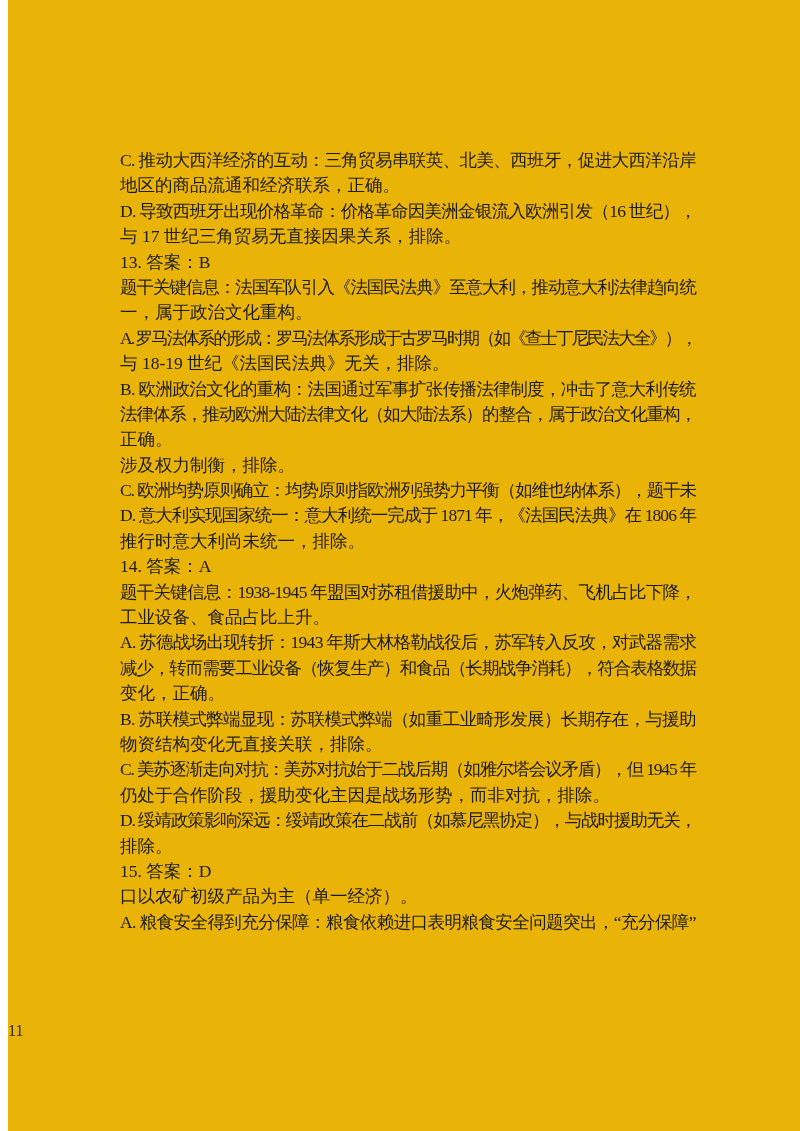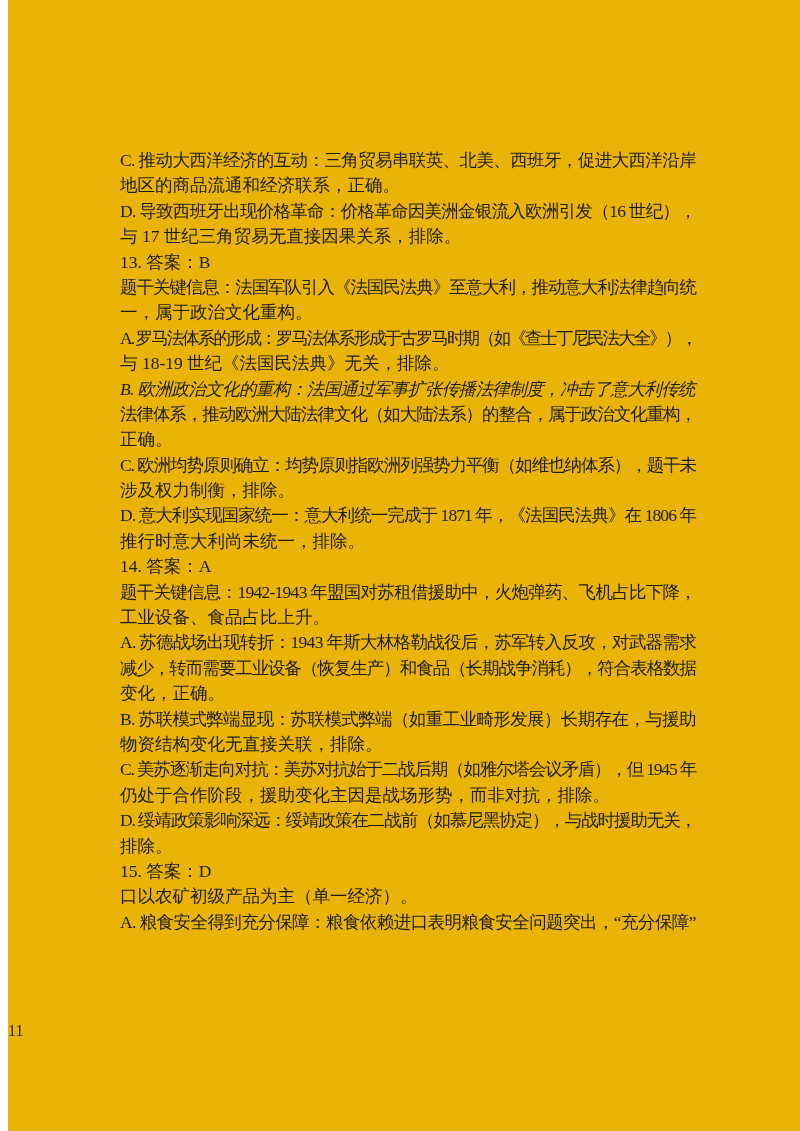--- a/index.html
+++ b/index.html
@@ -51,29 +51,29 @@
   <div class="textblock">
     <div class="line j"><span style="letter-spacing: -0.609375px;">C. 推动大西洋经济的互动：三角贸易串联英、北美、西班牙，促进大西洋沿岸</span></div>
     <div class="line"><span>地区的商品流通和经济联系，正确。</span></div>
     <div class="line j"><span style="letter-spacing: -0.717516px;">D. 导致西班牙出现价格革命：价格革命因美洲金银流入欧洲引发（16 世纪），</span></div>
     <div class="line"><span>与 17 世纪三角贸易无直接因果关系，排除。</span></div>
     <div class="line"><span>13. 答案：B</span></div>
     <div class="line j"><span style="letter-spacing: -1.04286px;">题干关键信息：法国军队引入《法国民法典》至意大利，推动意大利法律趋向统</span></div>
     <div class="line"><span>一，属于政治文化重构。</span></div>
     <div class="line j"><span style="letter-spacing: -1.93309px;">A. 罗马法体系的形成：罗马法体系形成于古罗马时期（如《查士丁尼民法大全》），</span></div>
     <div class="line"><span>与 18-19 世纪《法国民法典》无关，排除。</span></div>
-    <div class="line j"><span style="letter-spacing: -0.609375px; font-style: italic;">B. 欧洲政治文化的重构：法国通过军事扩张传播法律制度，冲击了意大利传统</span></div>
+    <div class="line j"><span style="letter-spacing: -0.609375px;">B. 欧洲政治文化的重构：法国通过军事扩张传播法律制度，冲击了意大利传统</span></div>
     <div class="line j"><span style="letter-spacing: -1.04286px;">法律体系，推动欧洲大陆法律文化（如大陆法系）的整合，属于政治文化重构，</span></div>
     <div class="line"><span>正确。</span></div>
+    <div class="line"><span>涉及权力制衡，排除。</span></div>
     <div class="line j"><span style="letter-spacing: -1.06588px;">C. 欧洲均势原则确立：均势原则指欧洲列强势力平衡（如维也纳体系），题干未</span></div>
-    <div class="line"><span>涉及权力制衡，排除。</span></div>
     <div class="line j"><span style="letter-spacing: -0.917969px;">D. 意大利实现国家统一：意大利统一完成于 1871 年，《法国民法典》在 1806 年</span></div>
     <div class="line"><span>推行时意大利尚未统一，排除。</span></div>
     <div class="line"><span>14. 答案：A</span></div>
-    <div class="line j"><span style="letter-spacing: -0.730078px;">题干关键信息：1942-1943 年盟国对苏租借援助中，火炮弹药、飞机占比下降，</span></div>
+    <div class="line j"><span style="letter-spacing: -0.730078px;">题干关键信息：1938-1945 年盟国对苏租借援助中，火炮弹药、飞机占比下降，</span></div>
     <div class="line"><span>工业设备、食品占比上升。</span></div>
     <div class="line j"><span style="letter-spacing: -0.699119px;">A. 苏德战场出现转折：1943 年斯大林格勒战役后，苏军转入反攻，对武器需求</span></div>
     <div class="line j"><span style="letter-spacing: -1.04286px;">减少，转而需要工业设备（恢复生产）和食品（长期战争消耗），符合表格数据</span></div>
     <div class="line"><span>变化，正确。</span></div>
     <div class="line j"><span style="letter-spacing: -0.609375px; text-align: center;">B. 苏联模式弊端显现：苏联模式弊端（如重工业畸形发展）长期存在，与援助</span></div>
     <div class="line"><span>物资结构变化无直接关联，排除。</span></div>
     <div class="line j"><span style="letter-spacing: -1.1753px;">C. 美苏逐渐走向对抗：美苏对抗始于二战后期（如雅尔塔会议矛盾），但 1945 年</span></div>
     <div class="line"><span>仍处于合作阶段，援助变化主因是战场形势，而非对抗，排除。</span></div>
     <div class="line j"><span style="letter-spacing: -1.09164px;">D. 绥靖政策影响深远：绥靖政策在二战前（如慕尼黑协定），与战时援助无关，</span></div>
     <div class="line"><span>排除。</span></div>

